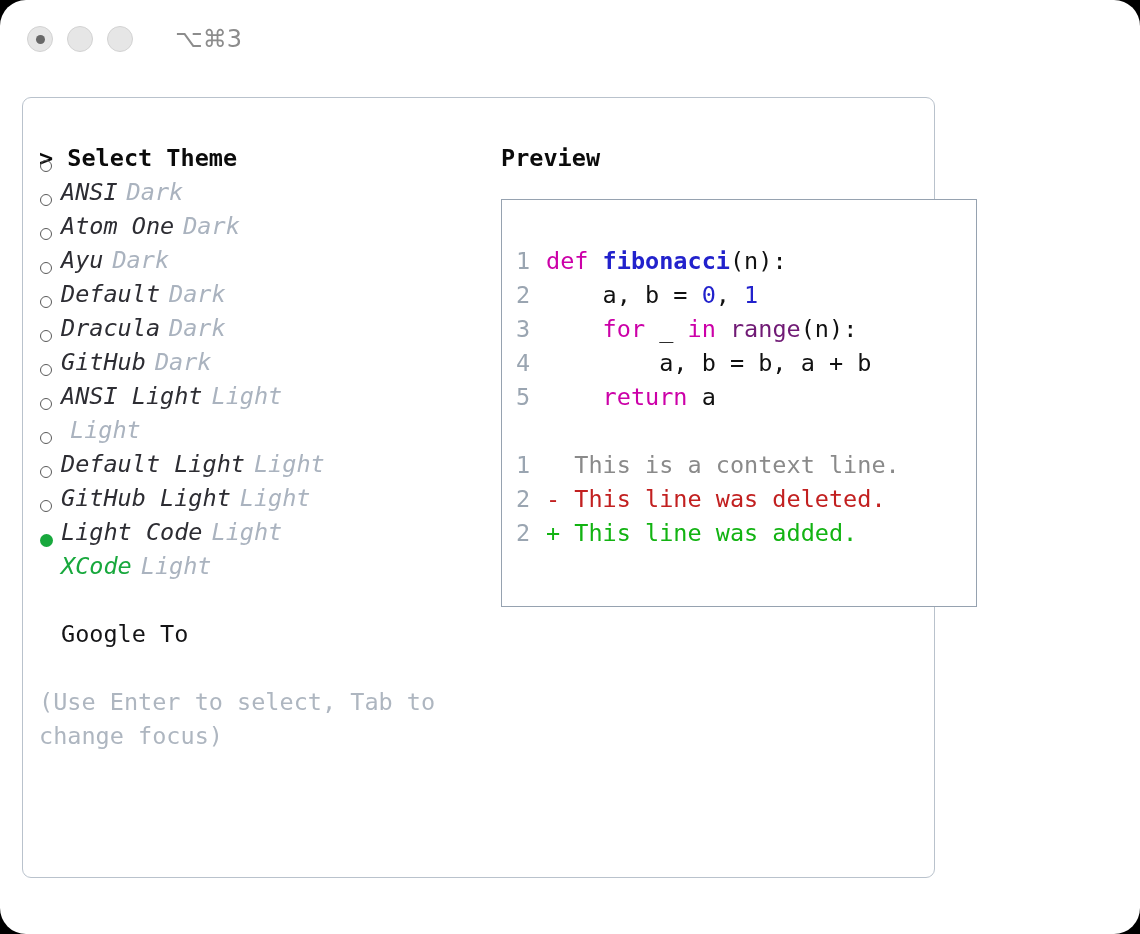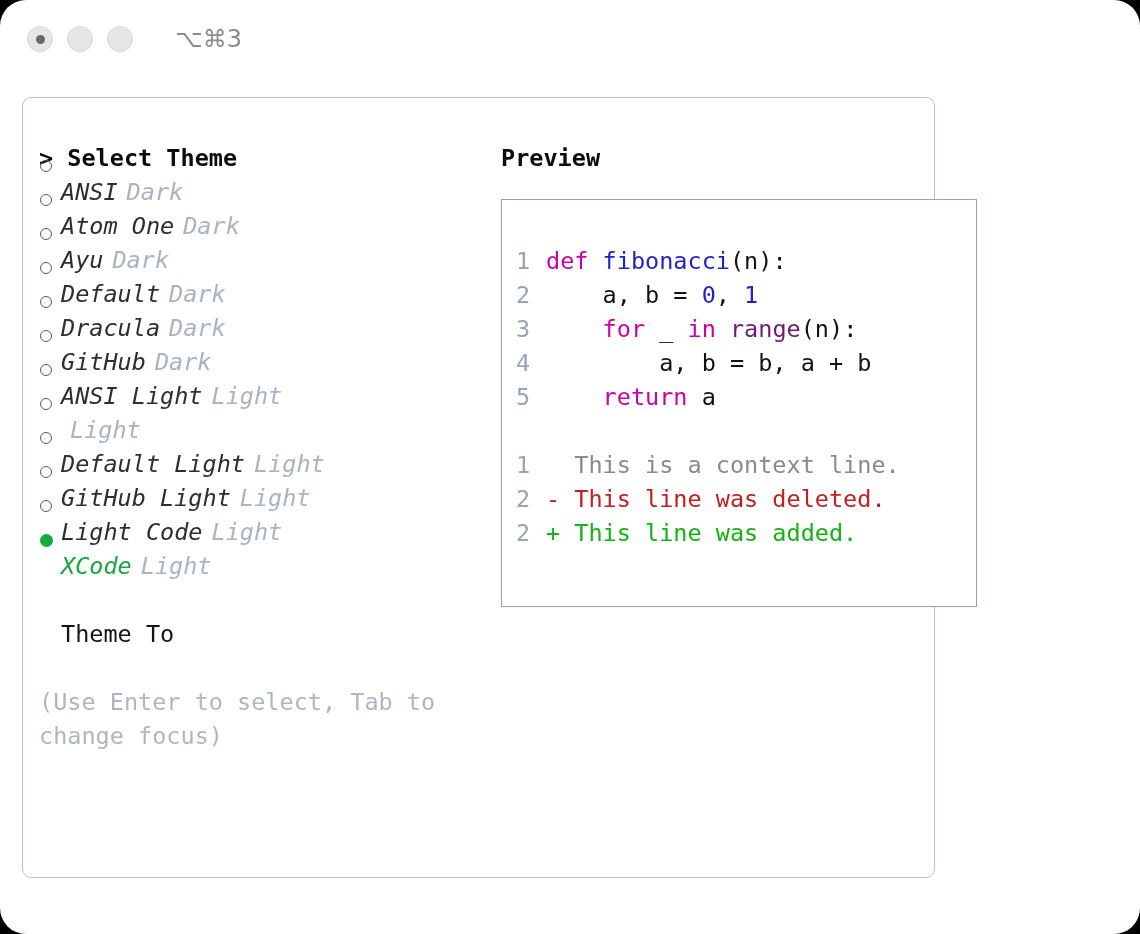--- a/index.html
+++ b/index.html
@@ -194,21 +194,21 @@
   }
   .ln {
     color: #9aa5b1;
     width: 30px;
     flex: 0 0 30px;
     text-align: left;
   }
   .code-body { color: #111111; }
 
   .tok-kw   { color: #cc00a8; }
-  .tok-fn   { color: #2222cc; }
+  .tok-fn   { color: #2222cc; font-weight: bold; }
   .tok-num  { color: #2222cc; }
   .tok-bi   { color: #701a75; }
   .tok-pl   { color: #111111; }
 
   .diff-rows { margin-top: 34px; }
   .diff-ctx  { color: #8a8a8a; }
   .diff-del  { color: #c22020; }
   .diff-add  { color: #12b312; }
 </style>
 </head>
@@ -241,21 +241,21 @@
             <div class="opt-row"><span class="opt-bullet"><span class="ring"></span></span><span class="opt-label">ANSI Light</span><span class="opt-variant">Light</span></div>
             <div class="opt-row"><span class="opt-bullet"><span class="ring"></span></span><span class="opt-variant">Light</span></div>
             <div class="opt-row"><span class="opt-bullet"><span class="ring"></span></span><span class="opt-label">Default Light</span><span class="opt-variant">Light</span></div>
             <div class="opt-row"><span class="opt-bullet"><span class="ring"></span></span><span class="opt-label">GitHub Light</span><span class="opt-variant">Light</span></div>
             <div class="opt-row"><span class="opt-bullet"><span class="ring"></span></span><span class="opt-label">Light Code</span><span class="opt-variant">Light</span></div>
             <div class="opt-row selected"><span class="opt-bullet"><span class="dot"></span></span><span class="opt-label">XCode</span><span class="opt-variant">Light</span></div>
           </div>
 
         <div class="spacer-row"></div>
 
-        <div class="group-title">Theme To</div>
+        <div class="group-title">Google To</div>
 
 
         <div id="hint-text">(Use Enter to select, Tab to change focus)</div>
       </div>
 
       <div id="right-col">
         <div id="preview-title">Preview</div>
 
         <div id="preview-box">
           <div id="code-block">

